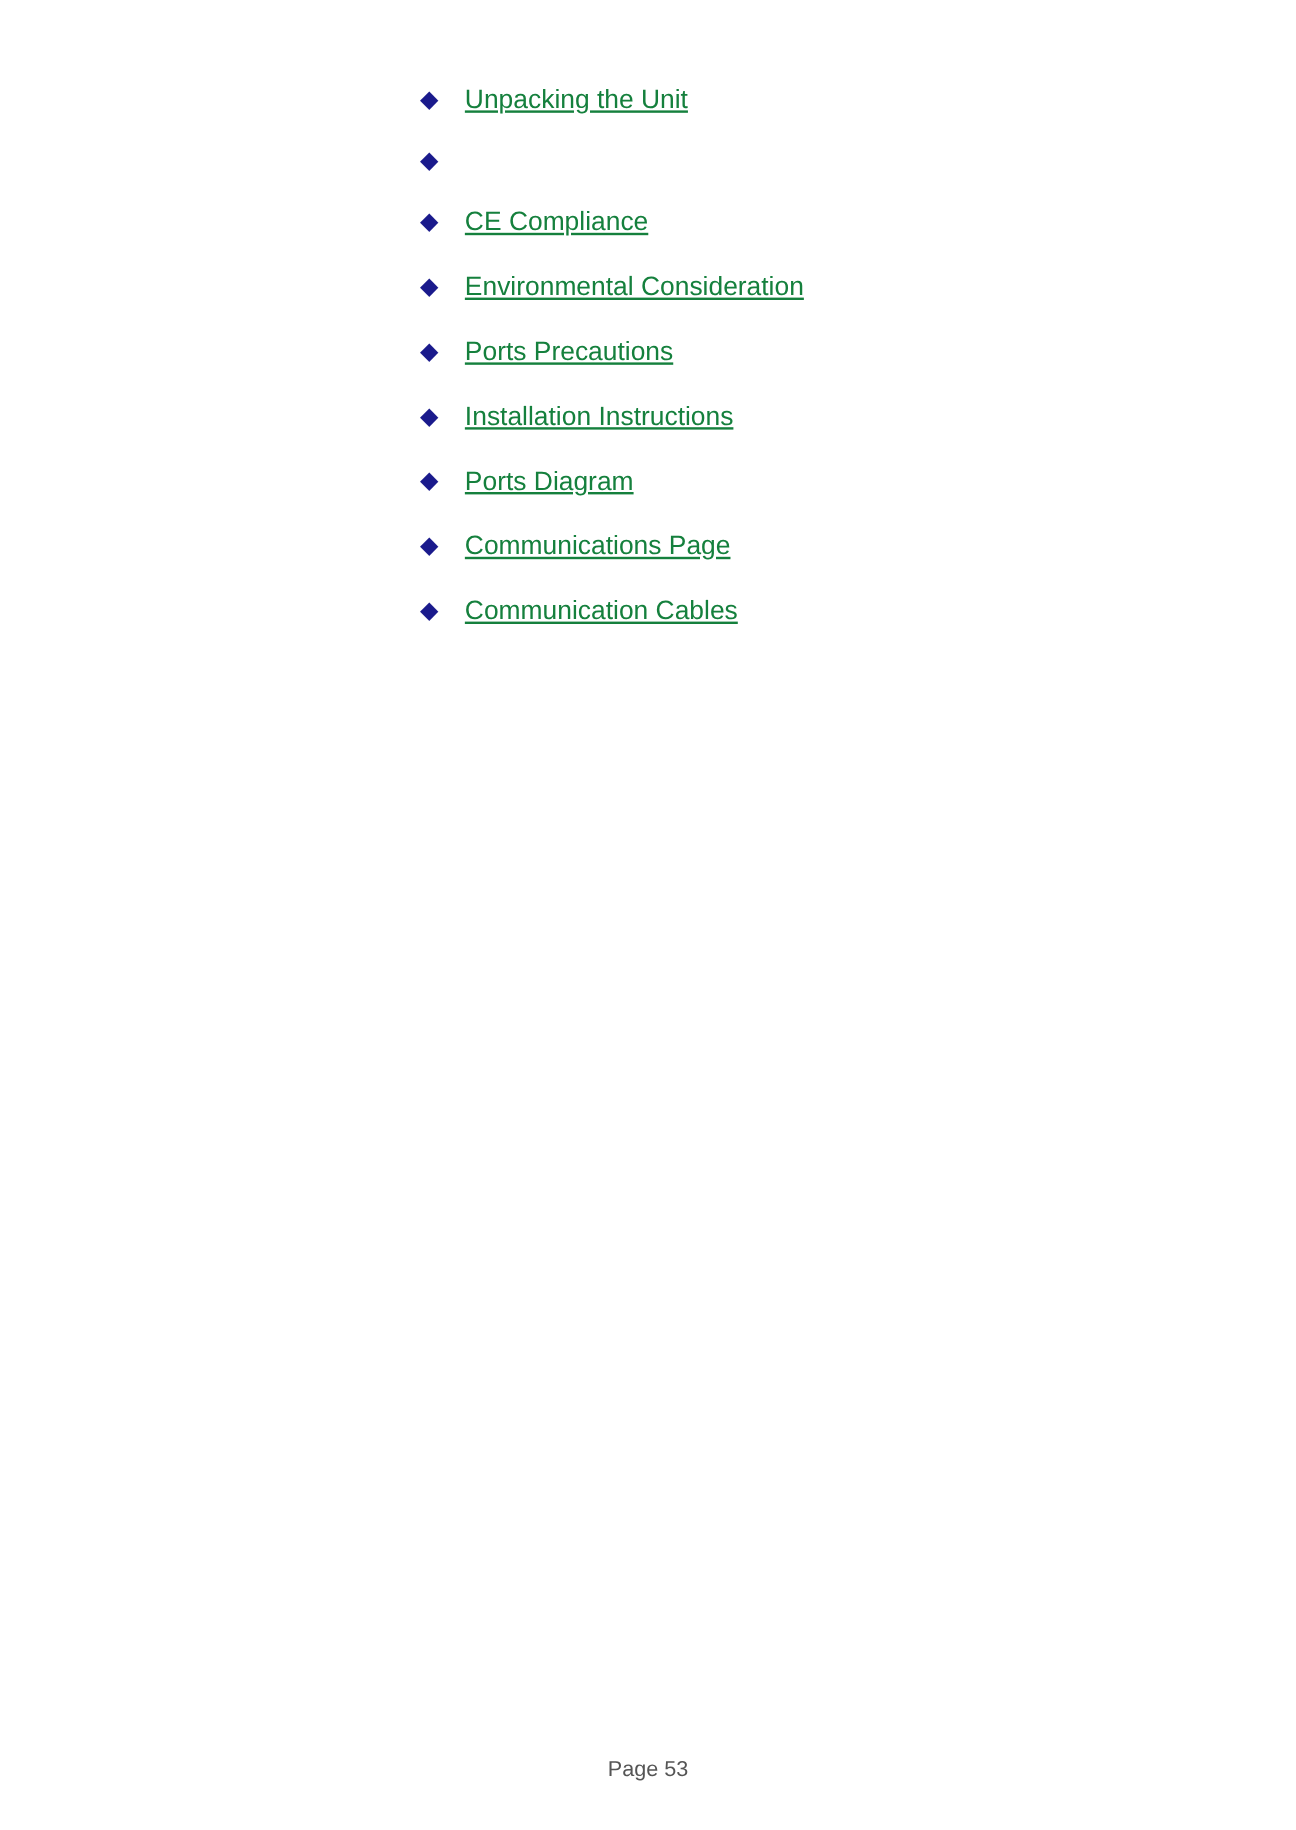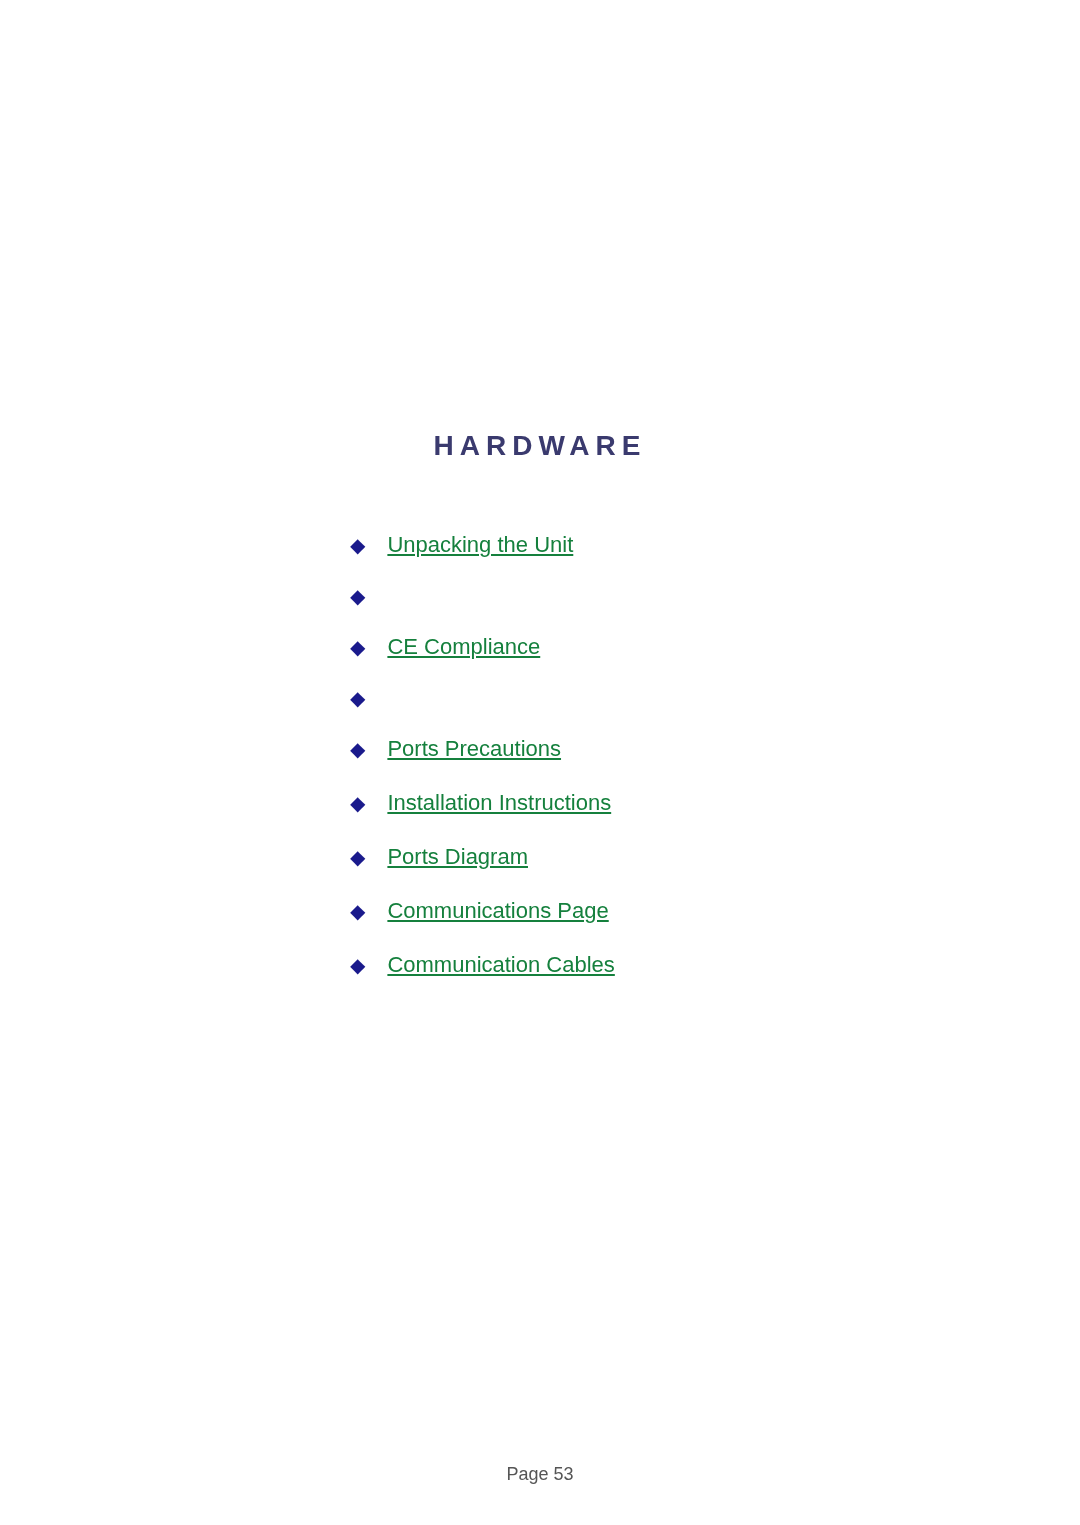--- a/index.html
+++ b/index.html
@@ -76,36 +76,36 @@
       text-align: center;
       font-size: 18px;
       color: #555555;
       font-family: Arial, Helvetica, sans-serif;
     }
   </style>
 </head>
 <body>
 
 <div class="page-container">
-  <h1 class="page-title">HARDWARE</h1>
 
   <ul class="toc-list">
   <li>
         <span class="bullet">◆</span>
         <a class="toc-link" href="#unpacking-the-unit">Unpacking the Unit</a>
       </li>
       <li>
         <span class="bullet">◆</span>
       </li>
       <li>
         <span class="bullet">◆</span>
         <a class="toc-link" href="#ce-compliance">CE Compliance</a>
       </li>
       <li>
         <span class="bullet">◆</span>
+        <a class="toc-link" href="#environmental-consideration">Environmental Consideration</a>
       </li>
       <li>
         <span class="bullet">◆</span>
         <a class="toc-link" href="#safety-precautions">Ports Precautions</a>
       </li>
       <li>
         <span class="bullet">◆</span>
         <a class="toc-link" href="#installation-instructions">Installation Instructions</a>
       </li>
       <li>

